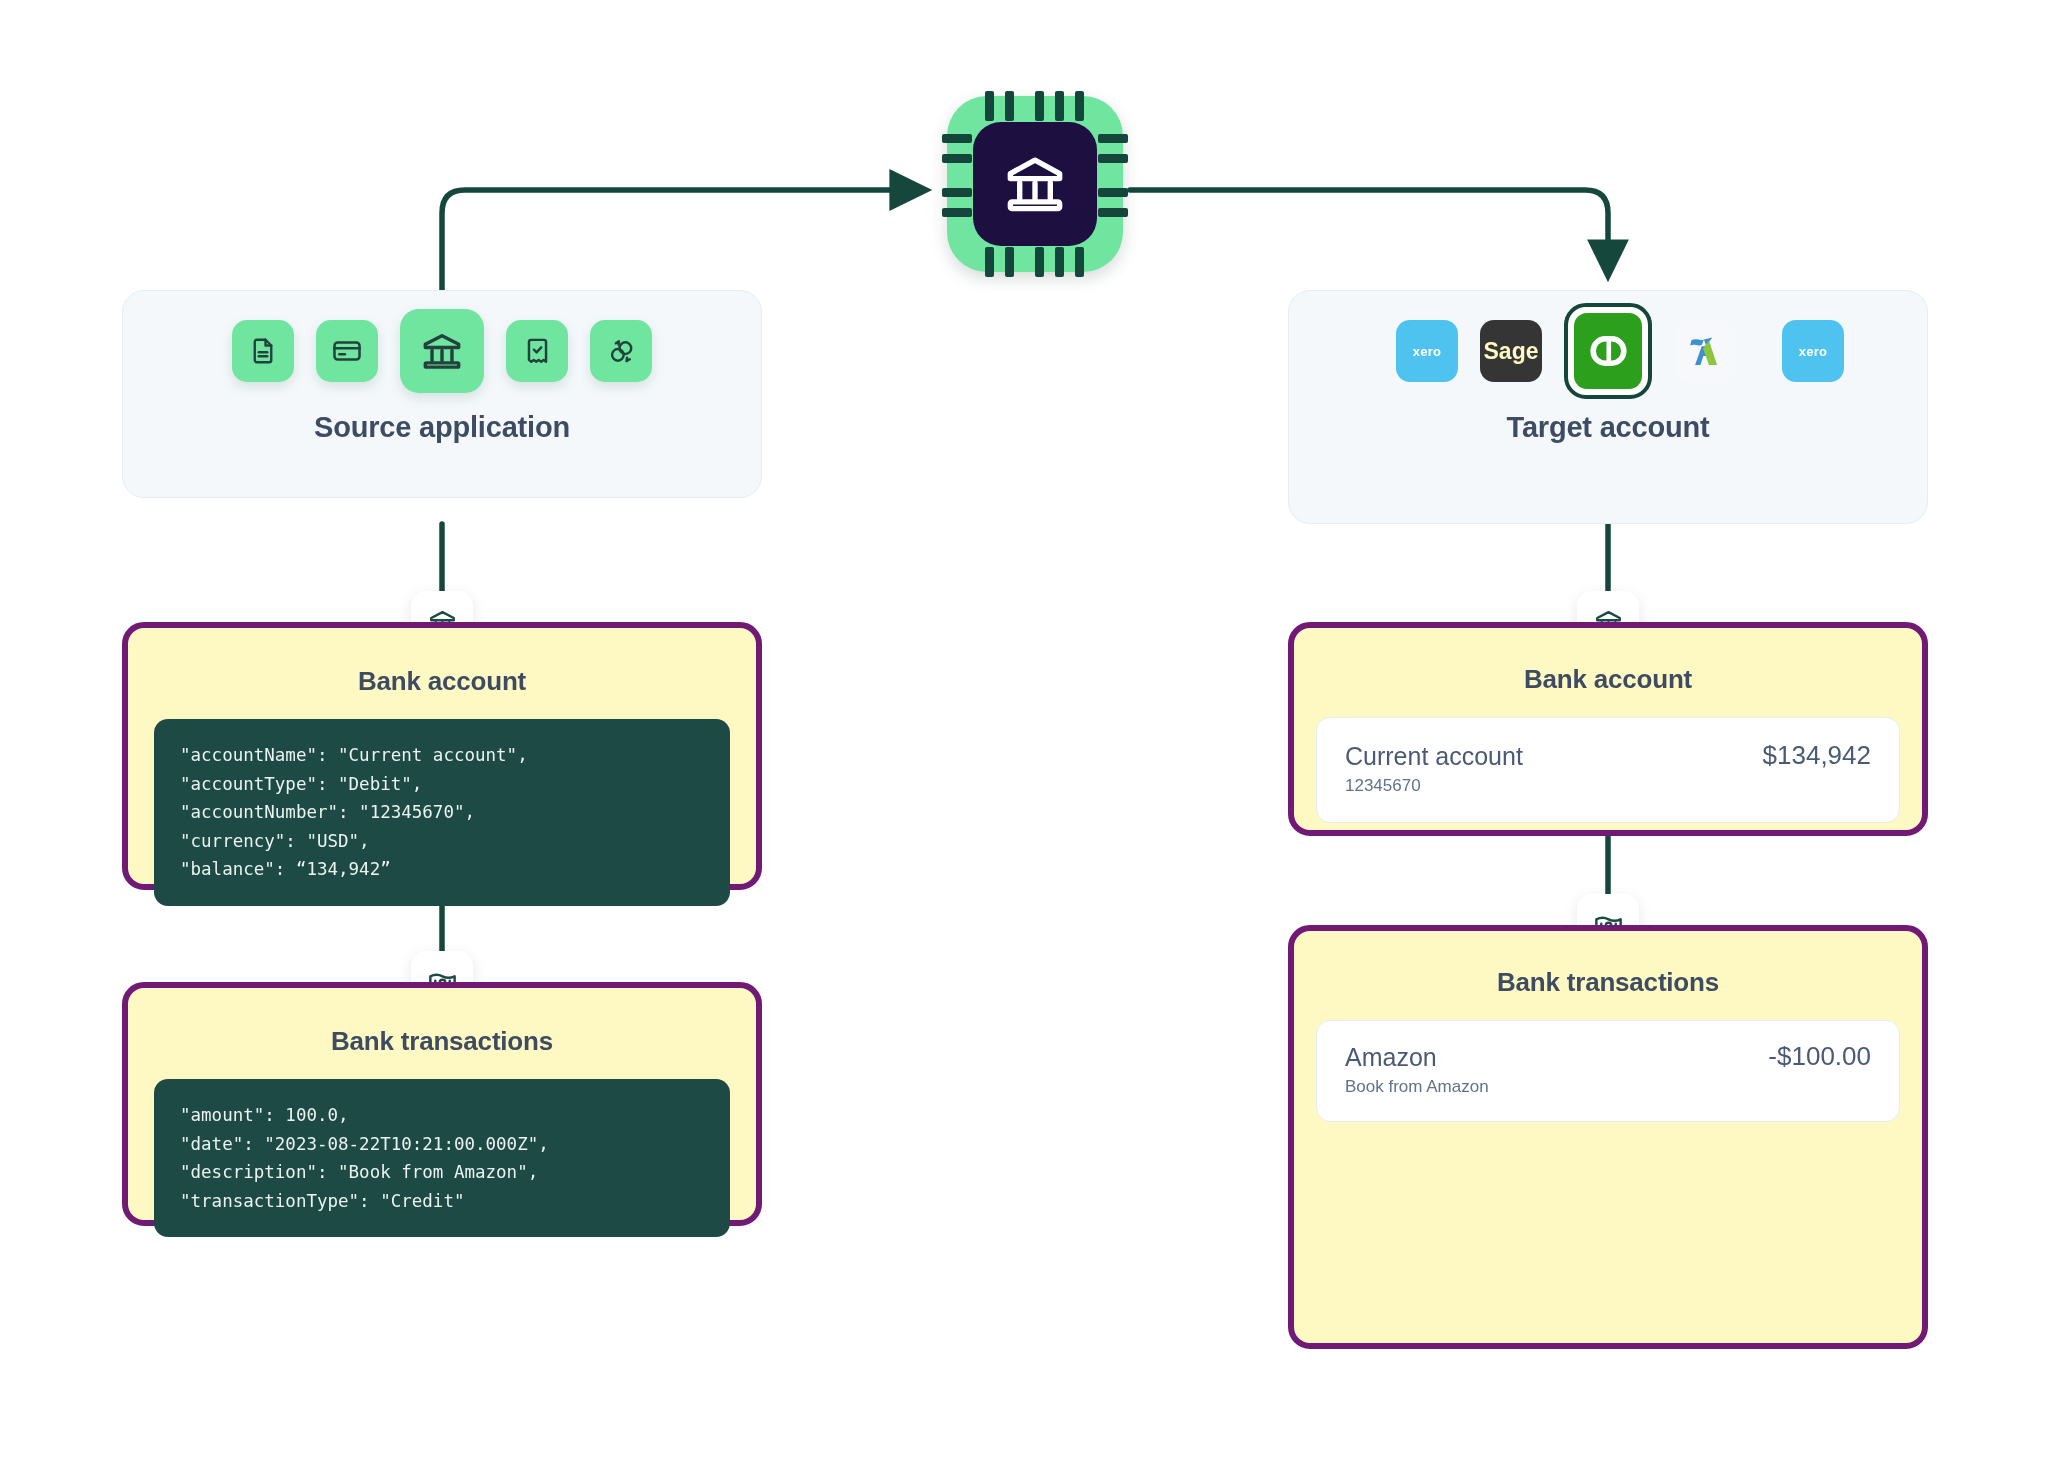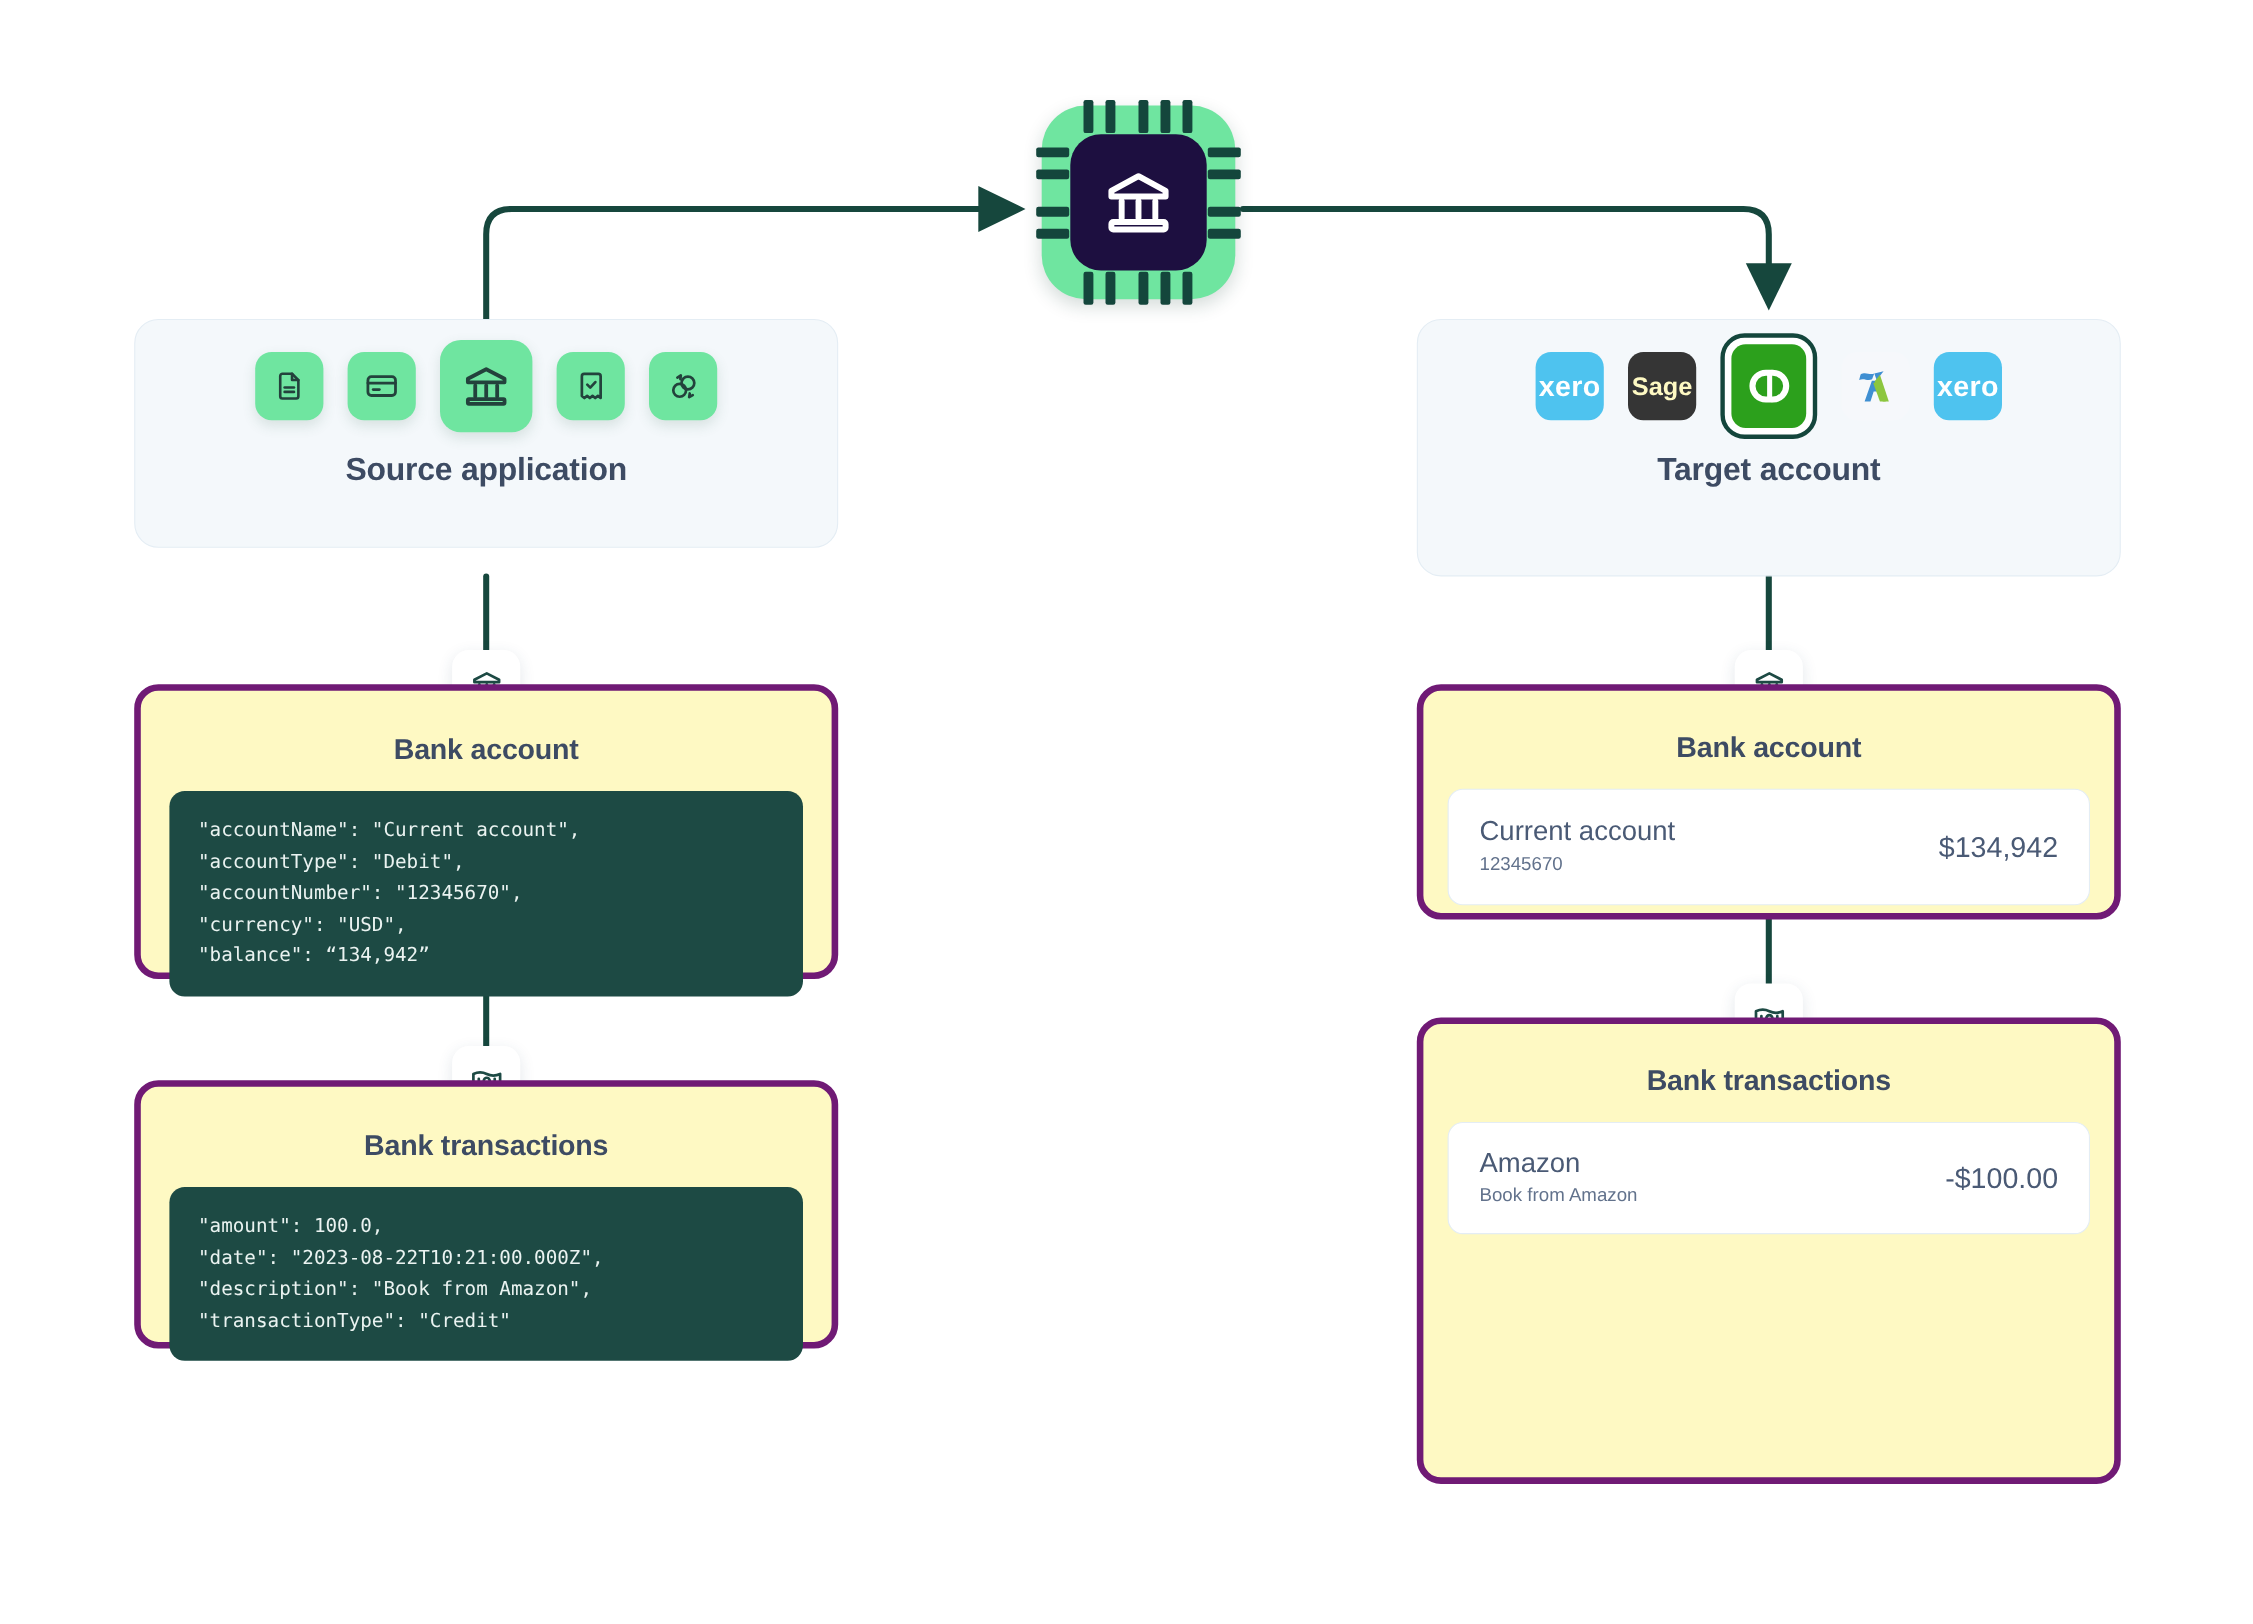--- a/index.html
+++ b/index.html
@@ -104,21 +104,21 @@
     width: 62px;
     height: 62px;
     border-radius: 14px;
     display: flex;
     align-items: center;
     justify-content: center;
     flex: none;
     overflow: hidden;
     font-weight: bold;
   }
-  .logo-xero { background: #4ec3ef; color: #ffffff; font-size: 26px; letter-spacing: .3px; }
+  .logo-xero { background: #4ec3ef; color: #ffffff; font-size: 13px; letter-spacing: .3px; margin-left: 24px; }
   .logo-sage { background: #353535; color: #fef9c3; font-size: 23px; }
   .logo-freeagent { background: #f6f8fb; }
   .logo-qb-wrap {
     width: 88px;
     height: 96px;
     border-radius: 22px;
     border: 4px solid #14463c;
     background: #ffffff;
     display: flex;
     align-items: center;
@@ -177,21 +177,21 @@
 
   
   .list-card {
     background: #ffffff;
     border: 1px solid #e4edf4;
     border-radius: 14px;
     overflow: hidden;
   }
   .list-row {
     display: flex;
-    align-items: center;
+    align-items: flex-start;
     justify-content: space-between;
     padding: 20px 28px;
     box-sizing: border-box;
   }
   .list-row + .list-row { border-top: 1px solid #eaf0f6; }
   .row-name {
     font-size: 25px;
     color: #4a5a75;
     line-height: 32px;
   }

